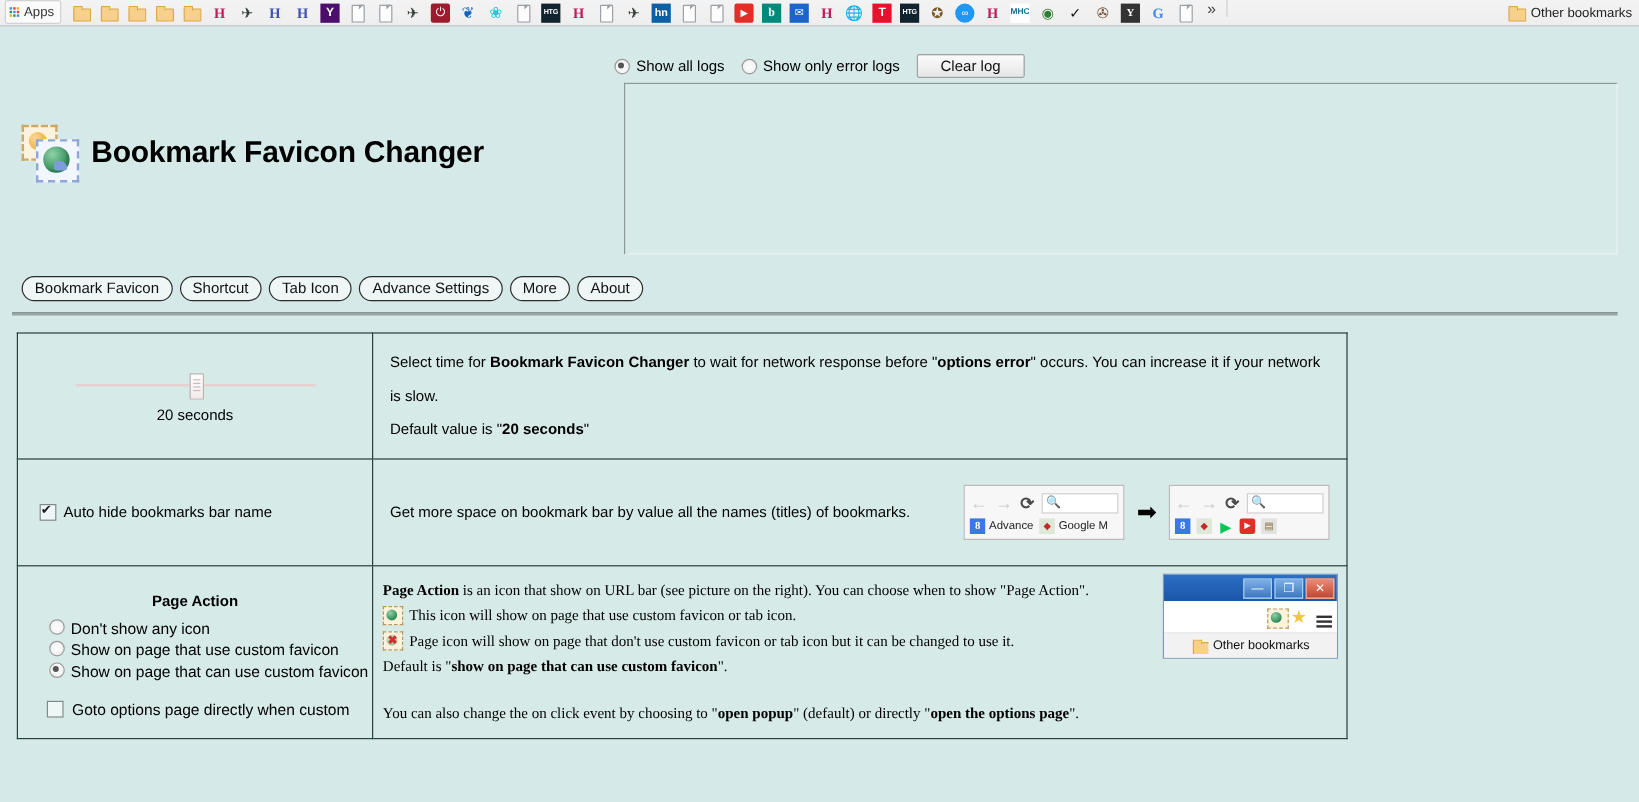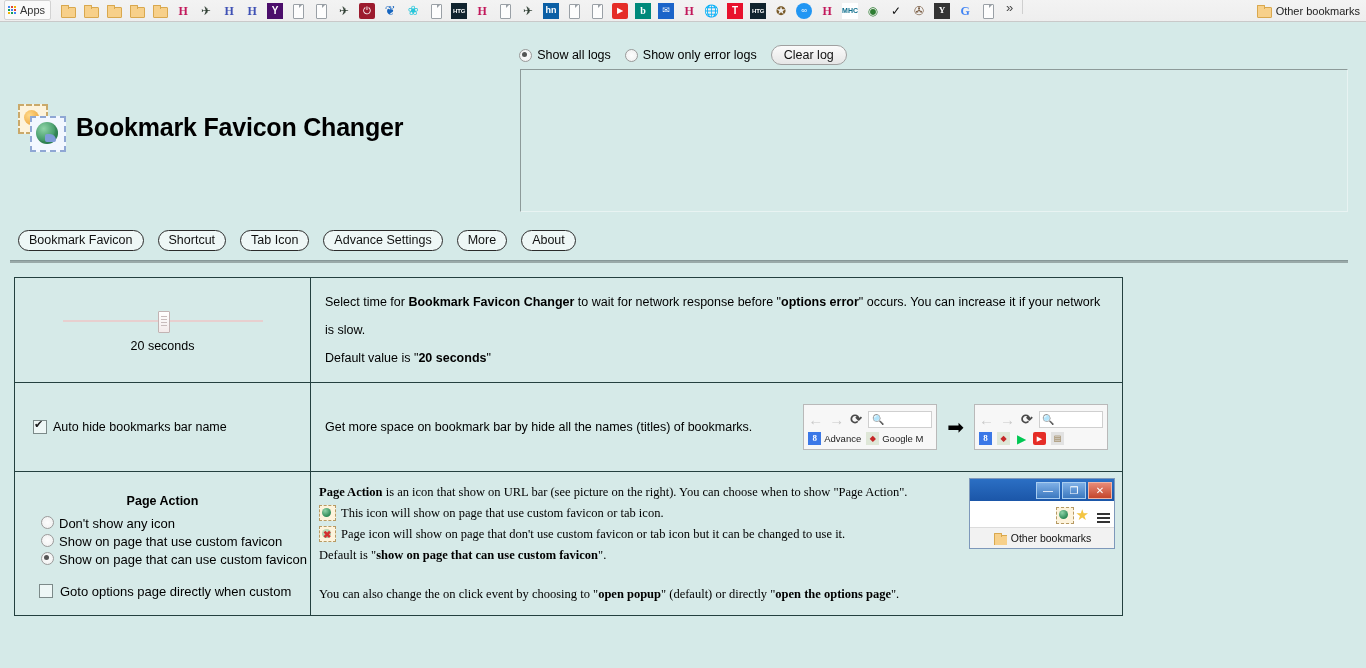--- a/index.html
+++ b/index.html
@@ -155,24 +155,24 @@
   }
   .radio.checked::after {
     content:"";
     position:absolute; left:2px; top:2px;
     width: 5px; height: 5px; border-radius:50%;
     background: #555;
   }
   .clear-btn {
     font-family:"Liberation Sans", sans-serif;
     font-size: 12.5px;
-    padding: 2px 12px;
+    padding: 2px 19px;
     background: linear-gradient(#fbfbfb,#e6e6e6);
     border: 1px solid #a0a0a0;
-    border-radius: 10px;
+    border-radius: 2px;
     color:#111;
     cursor: pointer;
   }
 
   .log-box {
     position: absolute;
     left: 520px; top: 69px;
     width: 828px; height: 143px;
     background: #d6eae8;
     border: 1px solid #8d9a99;
@@ -218,21 +218,21 @@
   }
   .stamp-icon .front .globe::after {
     content:"";
     position:absolute; left:9px; top:12px; width:11px; height:8px;
     background:#7e9cd8; border-radius: 2px 6px 2px 2px;
   }
 
   
   .tabs {
     position: absolute; left: 18px; top: 230px;
-    display: flex; gap: 14px; align-items: center;
+    display: flex; gap: 6px; align-items: center;
   }
   .tab {
     border: 1px solid #2b2b2b;
     border-radius: 14px;
     background: #eef7f6;
     padding: 2px 10px 3px;
     font-size: 12.5px;
     color: #111;
     cursor: pointer;
     line-height: 14px;
@@ -637,21 +637,21 @@
 
   <tr class="row2">
     <td class="col-left">
       <div class="cb-row">
         <span class="cbox checked"></span>
         <span class="cb-label">Auto hide bookmarks bar name</span>
       </div>
     </td>
     <td>
       <div style="display:flex;align-items:center;">
-        <div class="cell-pad desc" style="flex:1;line-height:18px;">Get more space on bookmark bar by hide all the names (titles) of bookmarks.</div>
+        <div class="cell-pad desc" style="flex:1;line-height:18px;">Get more space on bookmark bar by value all the names (titles) of bookmarks.</div>
         <div class="prev-wrap">
           <div class="browser-prev">
             <div class="bp-toolbar">
               <span class="bp-arrow">←</span>
               <span class="bp-arrow">→</span>
               <span class="bp-reload">⟳</span>
               <span class="bp-omni">🔍</span>
             </div>
             <div class="bp-bmbar" id="prev-before">
                   <span class="bp-bm">

